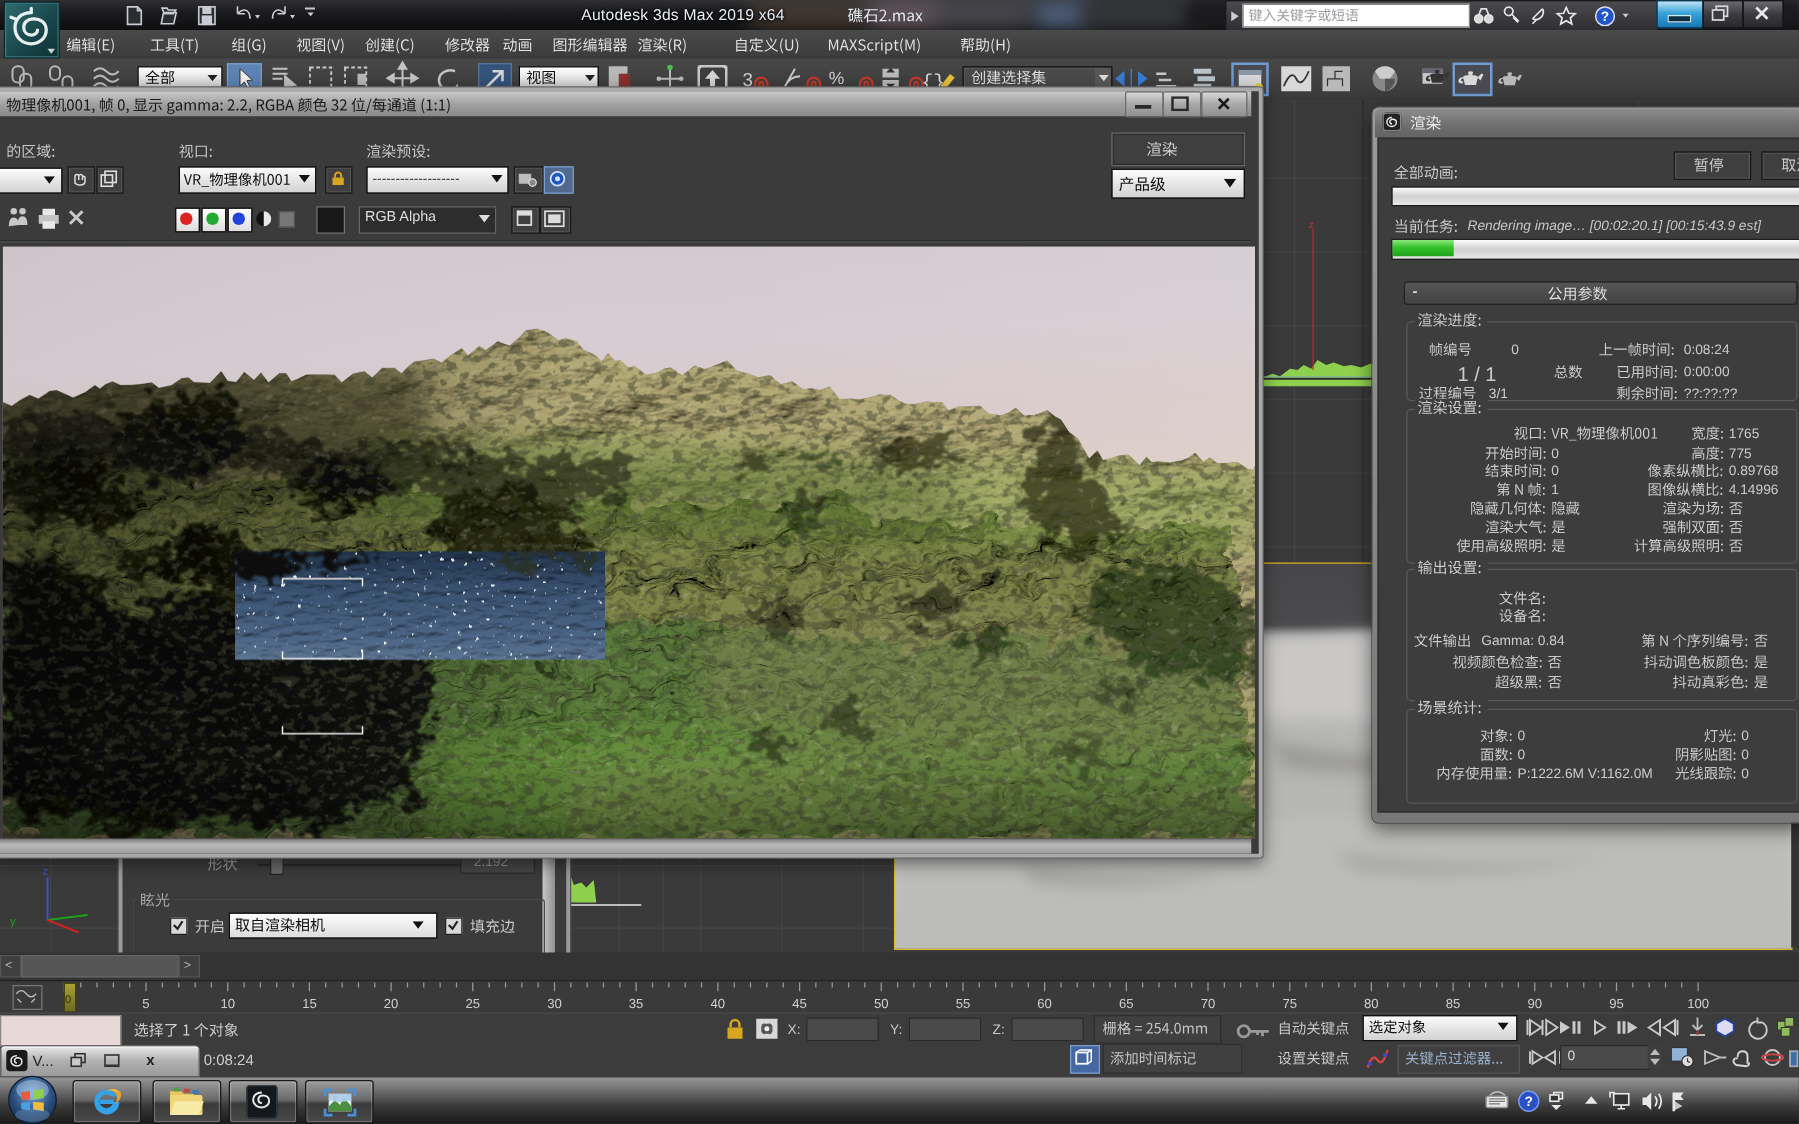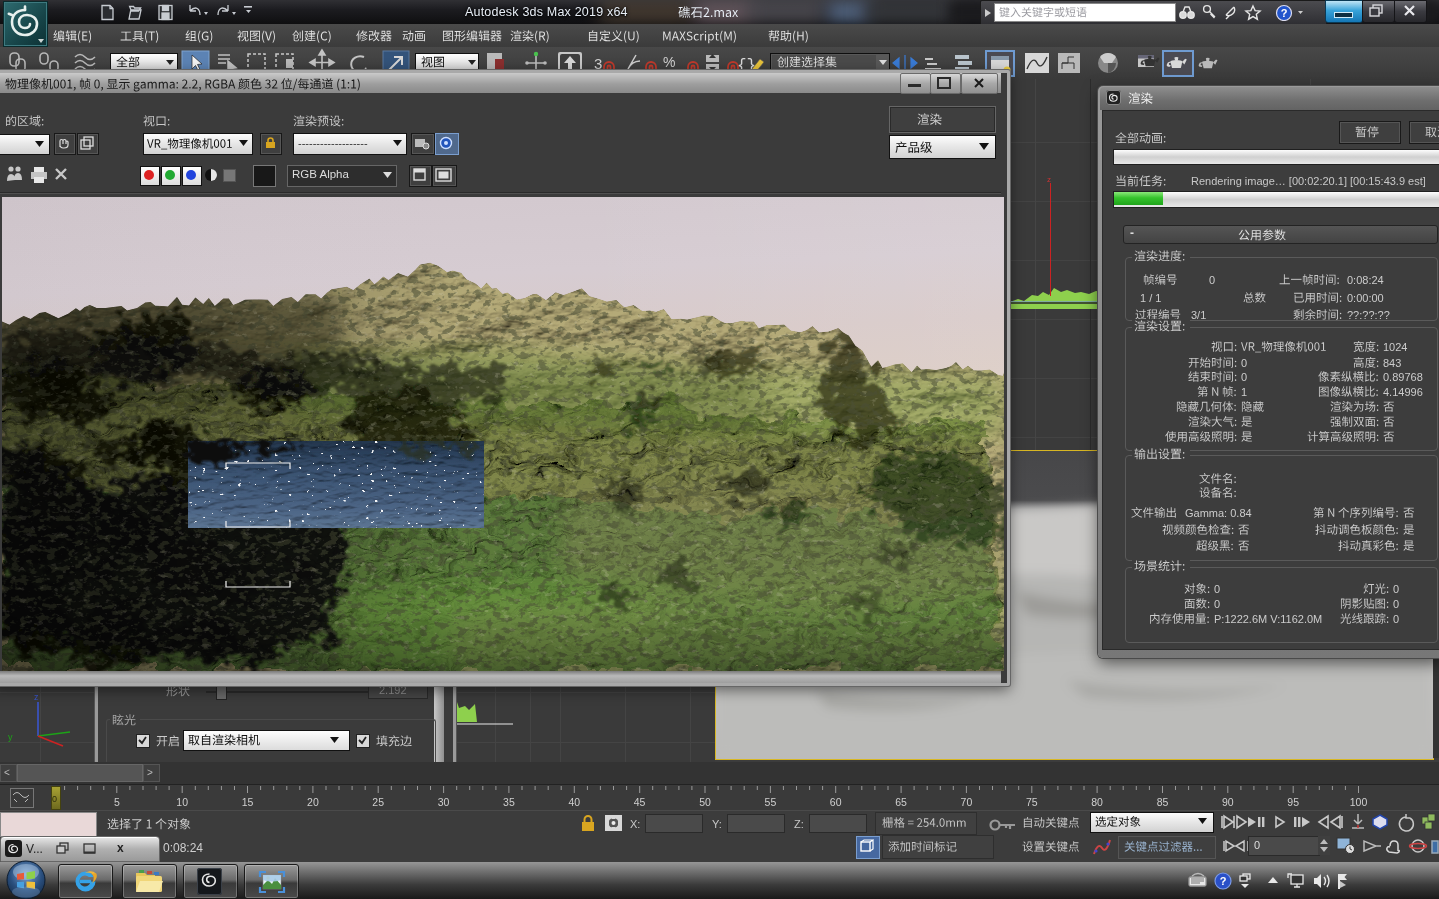--- a/index.html
+++ b/index.html
@@ -968,21 +968,21 @@
         <svg class="ct" style="" width="52" height="17" viewBox="0 0 52 17">
           <g transform="translate(0,12.4) scale(0.012)" fill="#cccccc">
             <use href="#u5f53" x="0"></use>
             <use href="#u524d" x="1000"></use>
             <use href="#u4efb" x="2000"></use>
             <use href="#u52a1" x="3000"></use>
             <use href="#u3a" x="4000"></use>
           </g>
         </svg>
       </div>
-<div class="ab" style="left:88px;top:64px;font-size:11px;color:#c8c8c8;white-space:nowrap;">Rendering image…&nbsp;[00:02:20.1] [00:15:43.9 est]</div>
+<div class="ab" style="left:71px;top:64px;font-size:11px;color:#c8c8c8;white-space:nowrap;font-style:italic;">Rendering image…&nbsp;[00:02:20.1] [00:15:43.9 est]</div>
 <div class="ab" style="left:10px;top:80px;width:327px;height:15px;background:linear-gradient(#fdfdfd,#d0d0d0 50%,#e8e8e8);border:1px solid #1f1f1f"></div>
 <div class="ab" style="left:11px;top:81px;width:49px;height:13px;background:linear-gradient(#8be87a,#35c32c 45%,#1fa31a)"></div>
 <div class="ab" style="left:20px;top:114px;width:313px;height:17px;background:linear-gradient(#555,#434343);border:1px solid #232323;border-radius:3px"></div>
 <div class="ab" style="left:27px;top:115px;font-size:12px;color:#ddd;white-space:nowrap;font-weight:bold">-</div>
 <div class="ab" style="left:135px;top:116px;">
         <svg class="ct" style="" width="49" height="17" viewBox="0 0 49 17">
           <g transform="translate(0,12.4) scale(0.012)" fill="#e2e2e2">
             <use href="#u516c" x="0"></use>
             <use href="#u7528" x="1000"></use>
             <use href="#u53c2" x="2000"></use>
@@ -1011,21 +1011,21 @@
             <use href="#u53f7" x="2000"></use>
           </g>
         </svg>
       </div>
 <div class="ab" style="left:106px;top:163px;font-size:11px;color:#ccc;white-space:nowrap;">0</div>
 <div class="ab" style="left:53px;top:179px;">
         <svg class="ct" style="" width="1" height="16" viewBox="0 0 1 16">
           <g transform="translate(0,11.8) scale(0.0115)" fill="#cccccc"></g>
         </svg>
       </div>
-<div class="ab" style="left:37px;top:181px;font-size:11px;color:#ccc;white-space:nowrap;">1  /  1</div>
+<div class="ab" style="left:63px;top:181px;font-size:16px;color:#ccc;white-space:nowrap;">1  /  1</div>
 <div class="ab" style="left:140px;top:179px;">
         <svg class="ct" style="" width="24" height="16" viewBox="0 0 24 16">
           <g transform="translate(0,11.8) scale(0.0115)" fill="#cccccc">
             <use href="#u603b" x="0"></use>
             <use href="#u6570" x="1000"></use>
           </g>
         </svg>
       </div>
 <div class="ab" style="left:32px;top:196px;">
         <svg class="ct" style="" width="47" height="16" viewBox="0 0 47 16">
@@ -1115,21 +1115,21 @@
       </div>
 <div class="ab" style="left:250px;top:228px;">
         <svg class="ct" style="" width="27" height="16" viewBox="0 0 27 16">
           <g transform="translate(0,11.8) scale(0.0115)" fill="#cccccc">
             <use href="#u5bbd" x="0"></use>
             <use href="#u5ea6" x="1000"></use>
             <use href="#u3a" x="2000"></use>
           </g>
         </svg>
       </div>
-<div class="ab" style="left:280px;top:230px;font-size:11px;color:#ccc;white-space:nowrap;">1024</div>
+<div class="ab" style="left:280px;top:230px;font-size:11px;color:#ccc;white-space:nowrap;">1765</div>
 <div class="ab" style="left:85px;top:244px;">
         <svg class="ct" style="" width="50" height="16" viewBox="0 0 50 16">
           <g transform="translate(0,11.8) scale(0.0115)" fill="#cccccc">
             <use href="#u5f00" x="0"></use>
             <use href="#u59cb" x="1000"></use>
             <use href="#u65f6" x="2000"></use>
             <use href="#u95f4" x="3000"></use>
             <use href="#u3a" x="4000"></use>
           </g>
         </svg>
@@ -1137,21 +1137,21 @@
 <div class="ab" style="left:138px;top:246px;font-size:11px;color:#ccc;white-space:nowrap;">0</div>
 <div class="ab" style="left:250px;top:244px;">
         <svg class="ct" style="" width="27" height="16" viewBox="0 0 27 16">
           <g transform="translate(0,11.8) scale(0.0115)" fill="#cccccc">
             <use href="#u9ad8" x="0"></use>
             <use href="#u5ea6" x="1000"></use>
             <use href="#u3a" x="2000"></use>
           </g>
         </svg>
       </div>
-<div class="ab" style="left:280px;top:246px;font-size:11px;color:#ccc;white-space:nowrap;">843</div>
+<div class="ab" style="left:280px;top:246px;font-size:11px;color:#ccc;white-space:nowrap;">775</div>
 <div class="ab" style="left:85px;top:258px;">
         <svg class="ct" style="" width="50" height="16" viewBox="0 0 50 16">
           <g transform="translate(0,11.8) scale(0.0115)" fill="#cccccc">
             <use href="#u7ed3" x="0"></use>
             <use href="#u675f" x="1000"></use>
             <use href="#u65f6" x="2000"></use>
             <use href="#u95f4" x="3000"></use>
             <use href="#u3a" x="4000"></use>
           </g>
         </svg>

